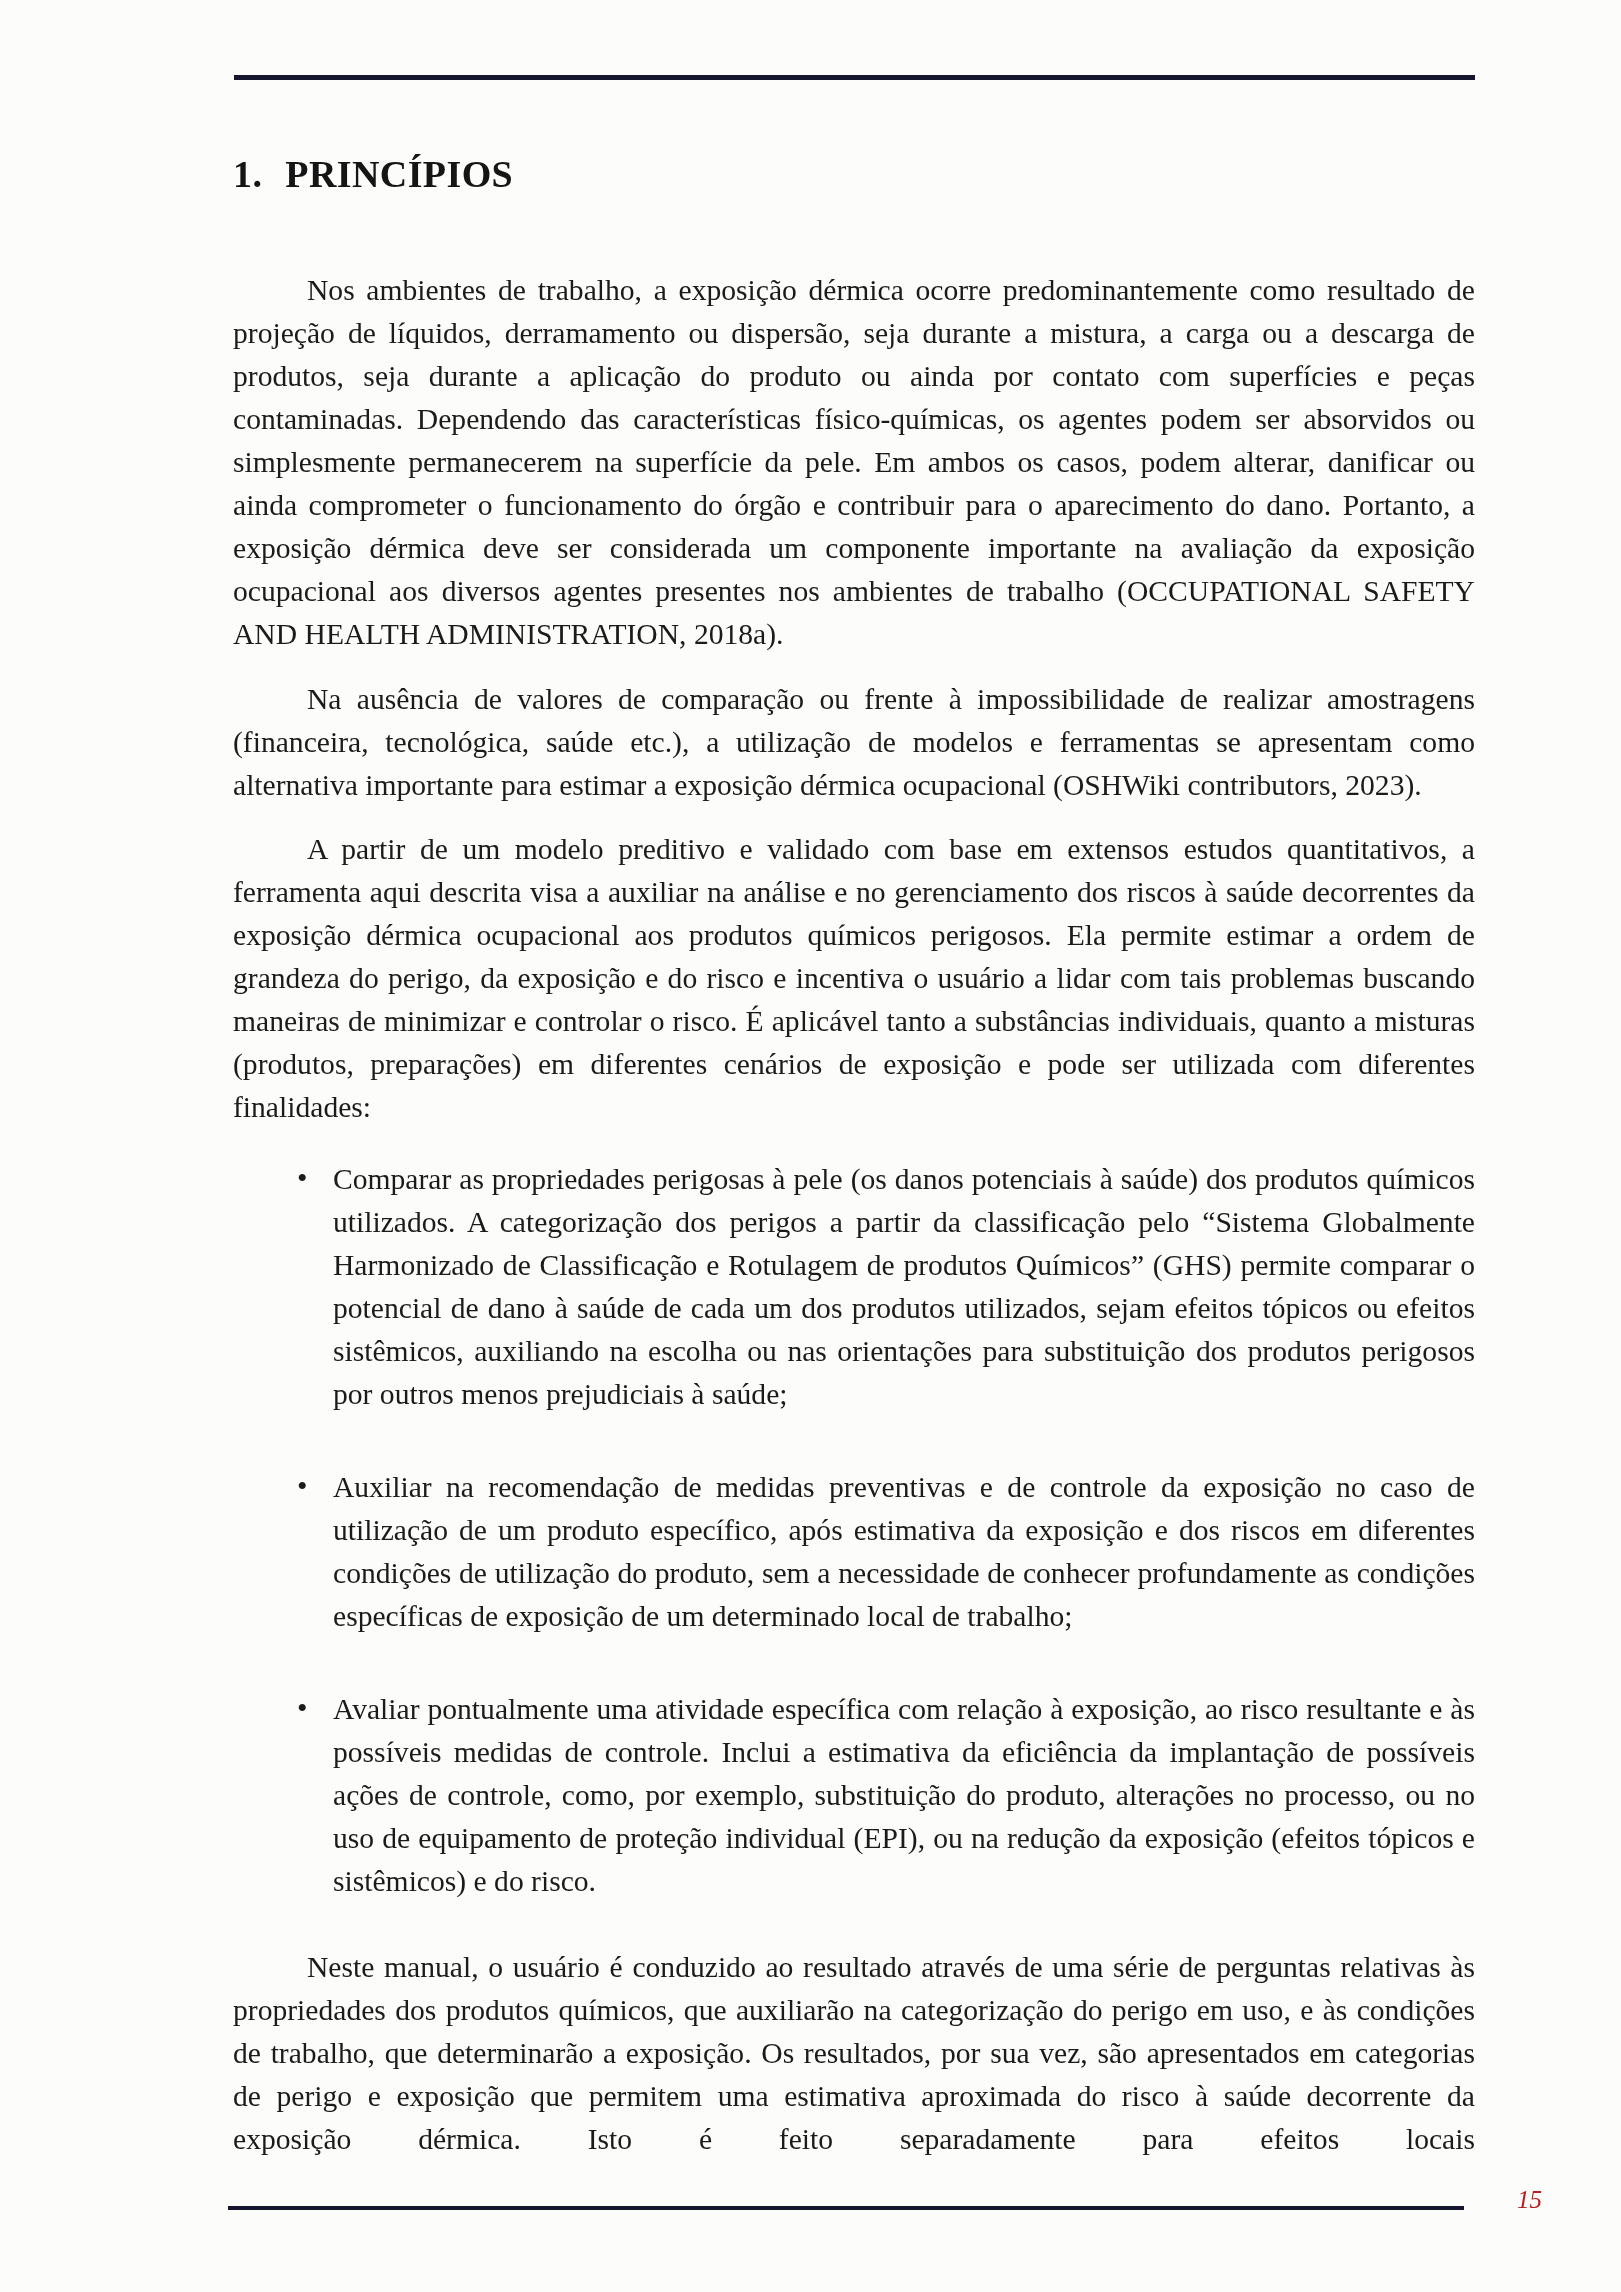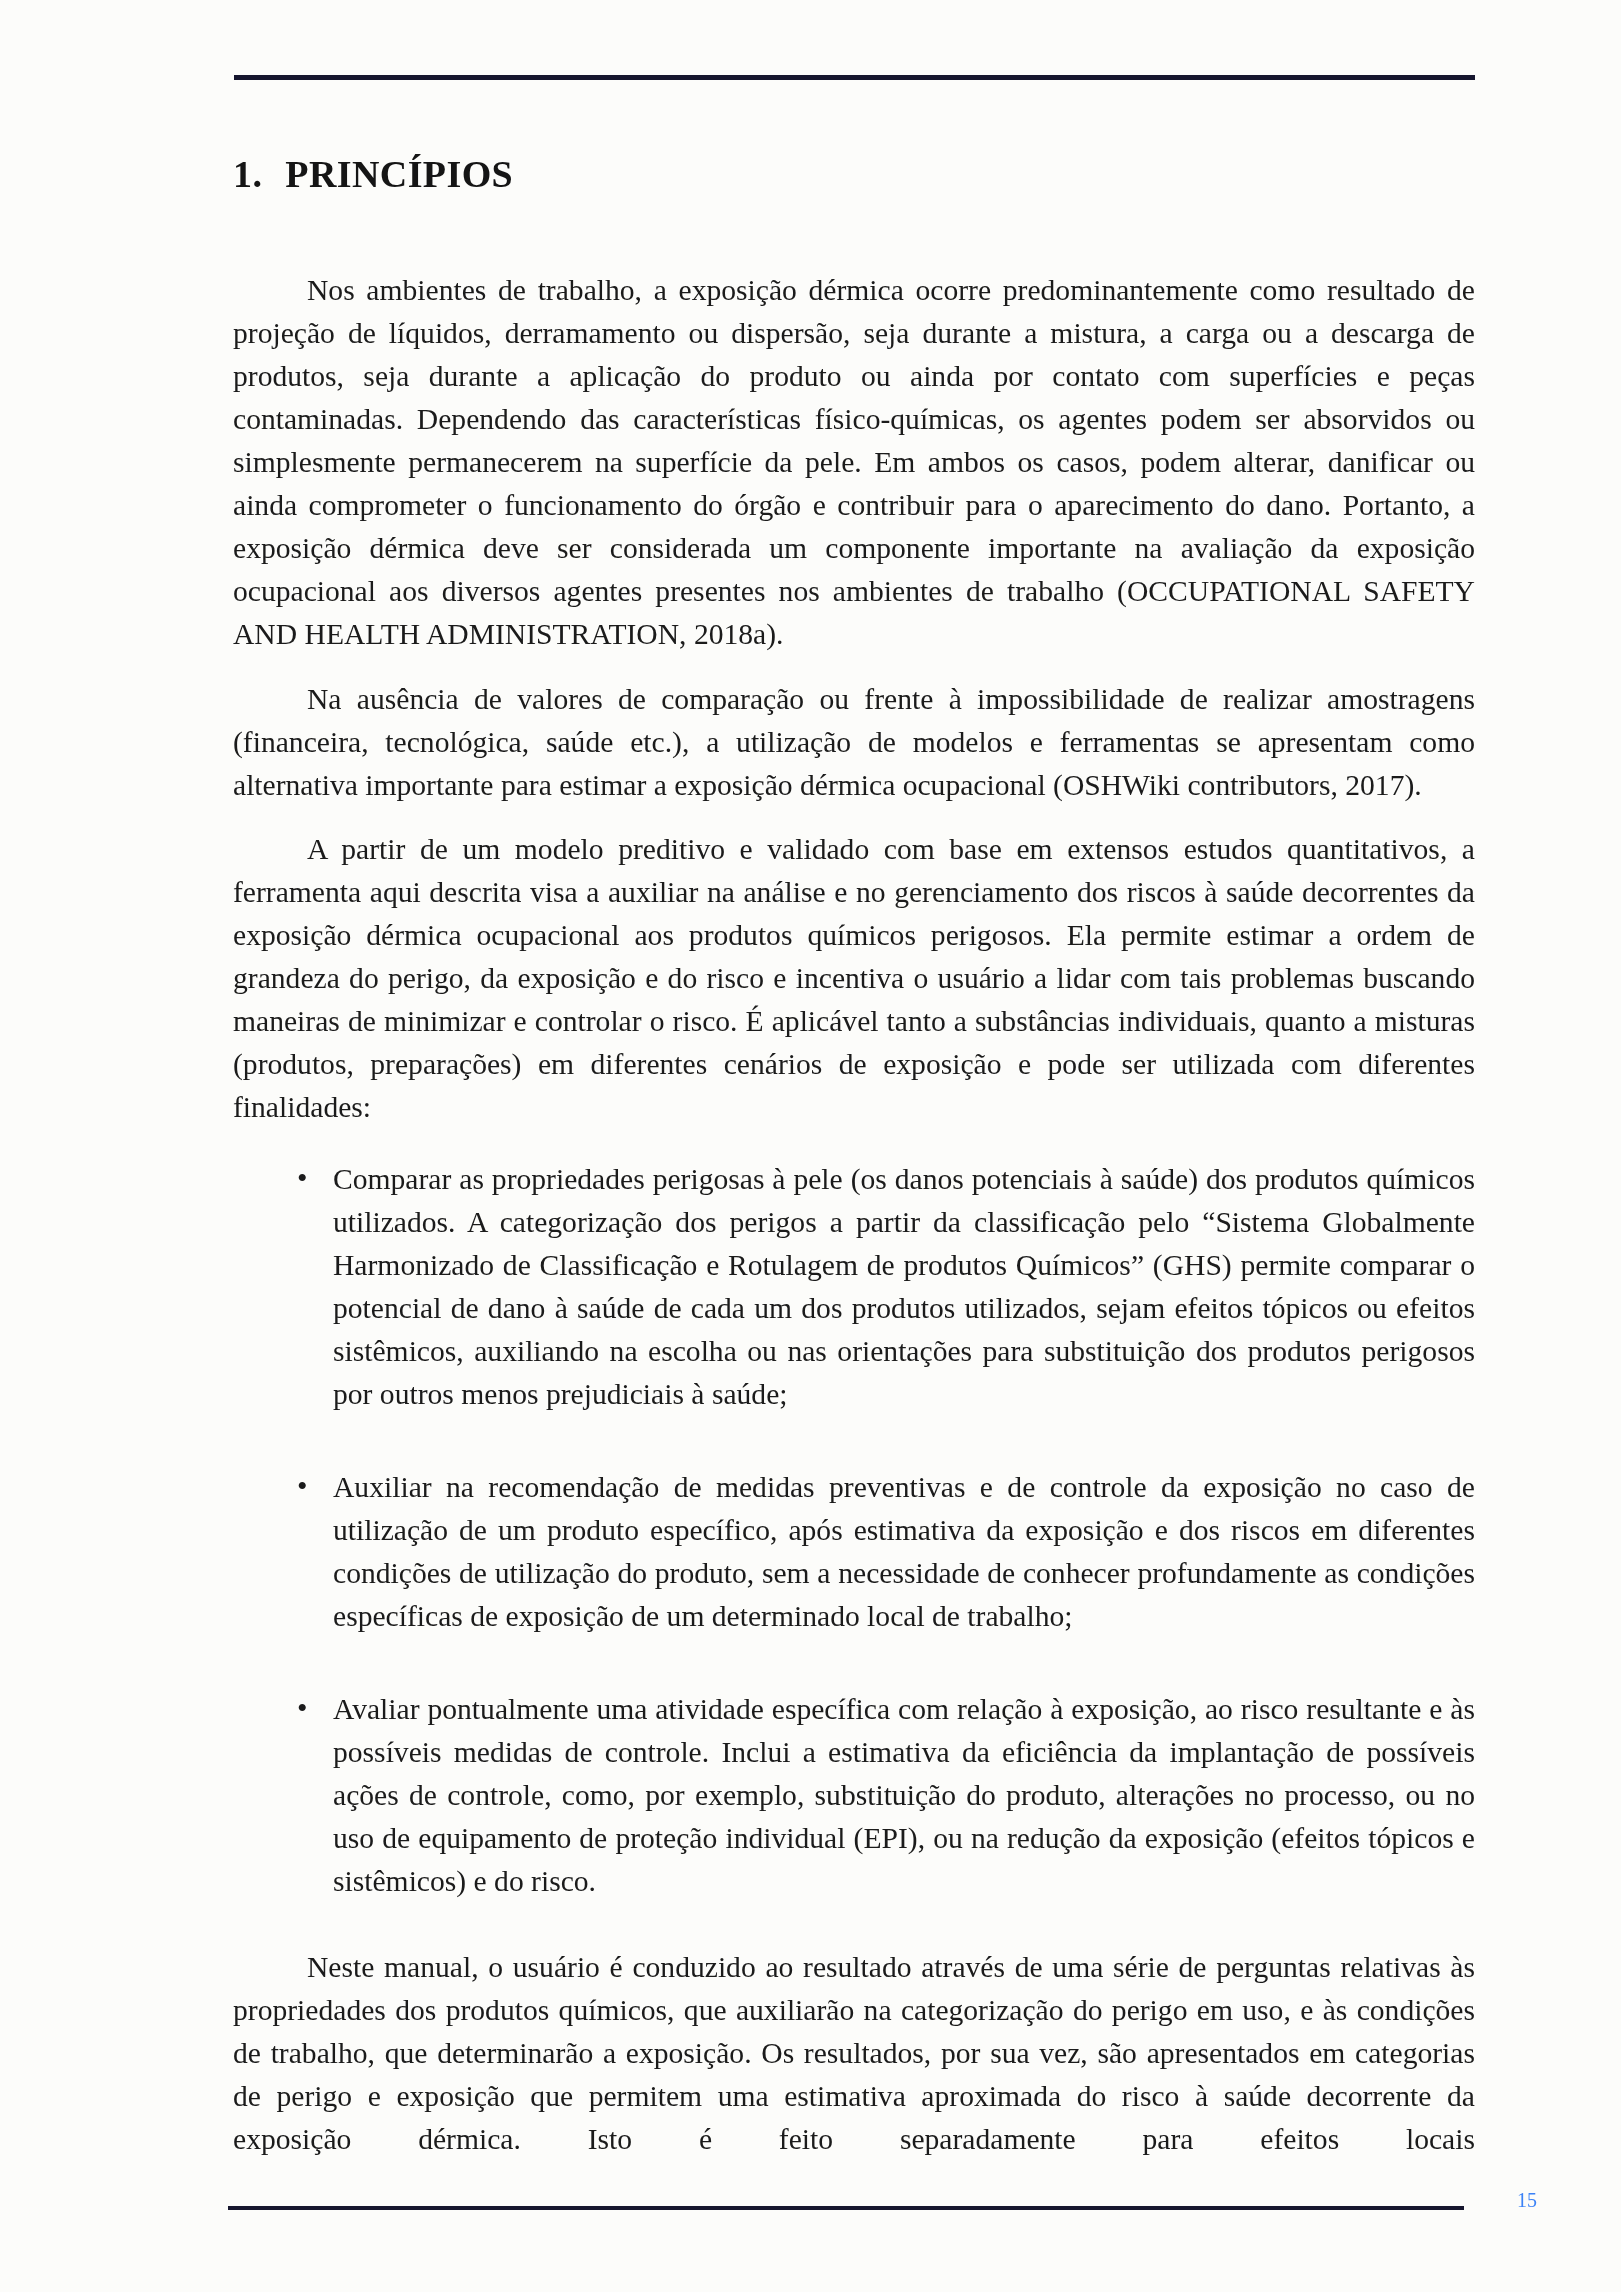--- a/index.html
+++ b/index.html
@@ -79,39 +79,40 @@
     left: 228px;
     top: 2206px;
     width: 1236px;
     height: 3.6px;
     background: var(--rule-color);
   }
   .page-number {
     position: absolute;
     left: 1517px;
     top: 2185px;
-    font-size: 20px;
+    font-size: 25px;
     line-height: 30px;
-    color: #3b82f6;
+    color: #b91c1c;
+    font-style: italic;
   }
 </style>
 </head>
 <body>
 
 <div class="page">
 
   <div class="header-rule"></div>
 
   <div class="content">
 
     <h1 class="section-heading"><span>1.</span><span class="heading-title">PRINCÍPIOS</span></h1>
 
     <p class="body-par first-par">Nos ambientes de trabalho, a exposição dérmica ocorre predominantemente como resultado de projeção de líquidos, derramamento ou dispersão, seja durante a mistura, a carga ou a descarga de produtos, seja durante a aplicação do produto ou ainda por contato com superfícies e peças contaminadas. Dependendo das características físico-químicas, os agentes podem ser absorvidos ou simplesmente permanecerem na superfície da pele. Em ambos os casos, podem alterar, danificar ou ainda comprometer o funcionamento do órgão e contribuir para o aparecimento do dano. Portanto, a exposição dérmica deve ser considerada um componente importante na avaliação da exposição ocupacional aos diversos agentes presentes nos ambientes de trabalho (OCCUPATIONAL SAFETY AND HEALTH ADMINISTRATION, 2018a).</p>
 
-    <p class="body-par">Na ausência de valores de comparação ou frente à impossibilidade de realizar amostragens (financeira, tecnológica, saúde etc.), a utilização de modelos e ferramentas se apresentam como alternativa importante para estimar a exposição dérmica ocupacional (OSHWiki contributors, 2017).</p>
+    <p class="body-par">Na ausência de valores de comparação ou frente à impossibilidade de realizar amostragens (financeira, tecnológica, saúde etc.), a utilização de modelos e ferramentas se apresentam como alternativa importante para estimar a exposição dérmica ocupacional (OSHWiki contributors, 2023).</p>
 
     <p class="body-par">A partir de um modelo preditivo e validado com base em extensos estudos quantitativos, a ferramenta aqui descrita visa a auxiliar na análise e no gerenciamento dos riscos à saúde decorrentes da exposição dérmica ocupacional aos produtos químicos perigosos. Ela permite estimar a ordem de grandeza do perigo, da exposição e do risco e incentiva o usuário a lidar com tais problemas buscando maneiras de minimizar e controlar o risco. É aplicável tanto a substâncias individuais, quanto a misturas (produtos, preparações) em diferentes cenários de exposição e pode ser utilizada com diferentes finalidades:</p>
 
     <ul class="bullet-list">
       <li>
         <span class="bullet-dot">•</span>
         <span>Comparar as propriedades perigosas à pele (os danos potenciais à saúde) dos produtos químicos utilizados. A categorização dos perigos a partir da classificação pelo “Sistema Globalmente Harmonizado de Classificação e Rotulagem de produtos Químicos” (GHS) permite comparar o potencial de dano à saúde de cada um dos produtos utilizados, sejam efeitos tópicos ou efeitos sistêmicos, auxiliando na escolha ou nas orientações para substituição dos produtos perigosos por outros menos prejudiciais à saúde;</span>
       </li>
       <li>
         <span class="bullet-dot">•</span>

